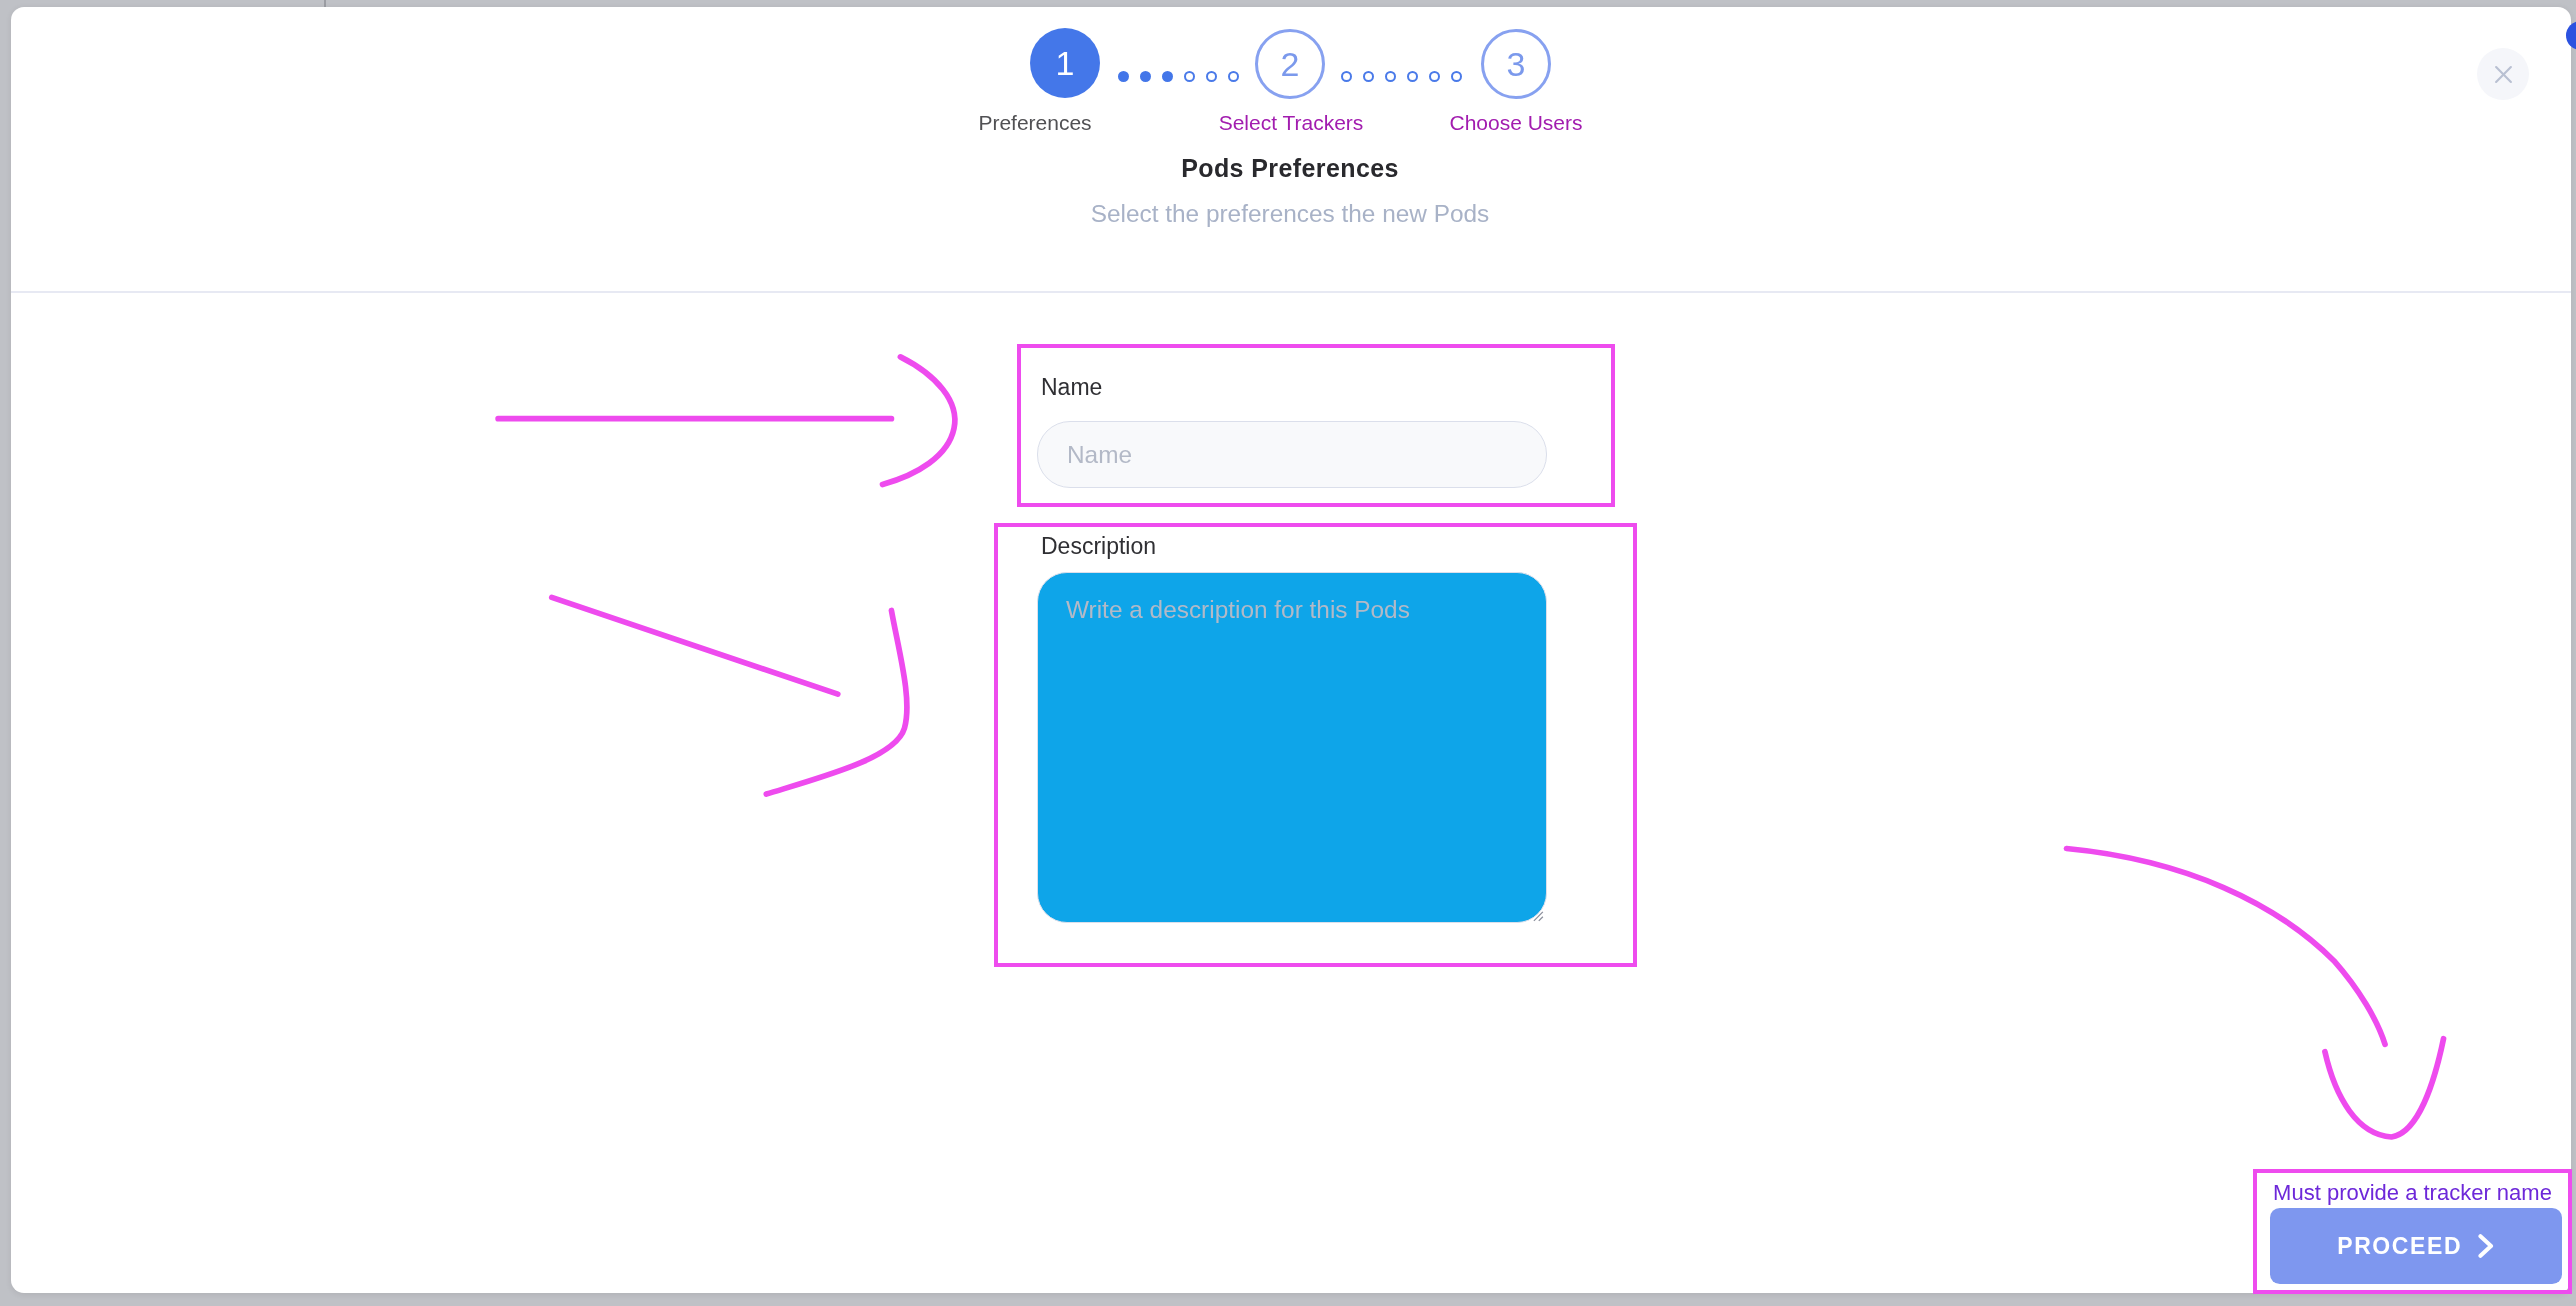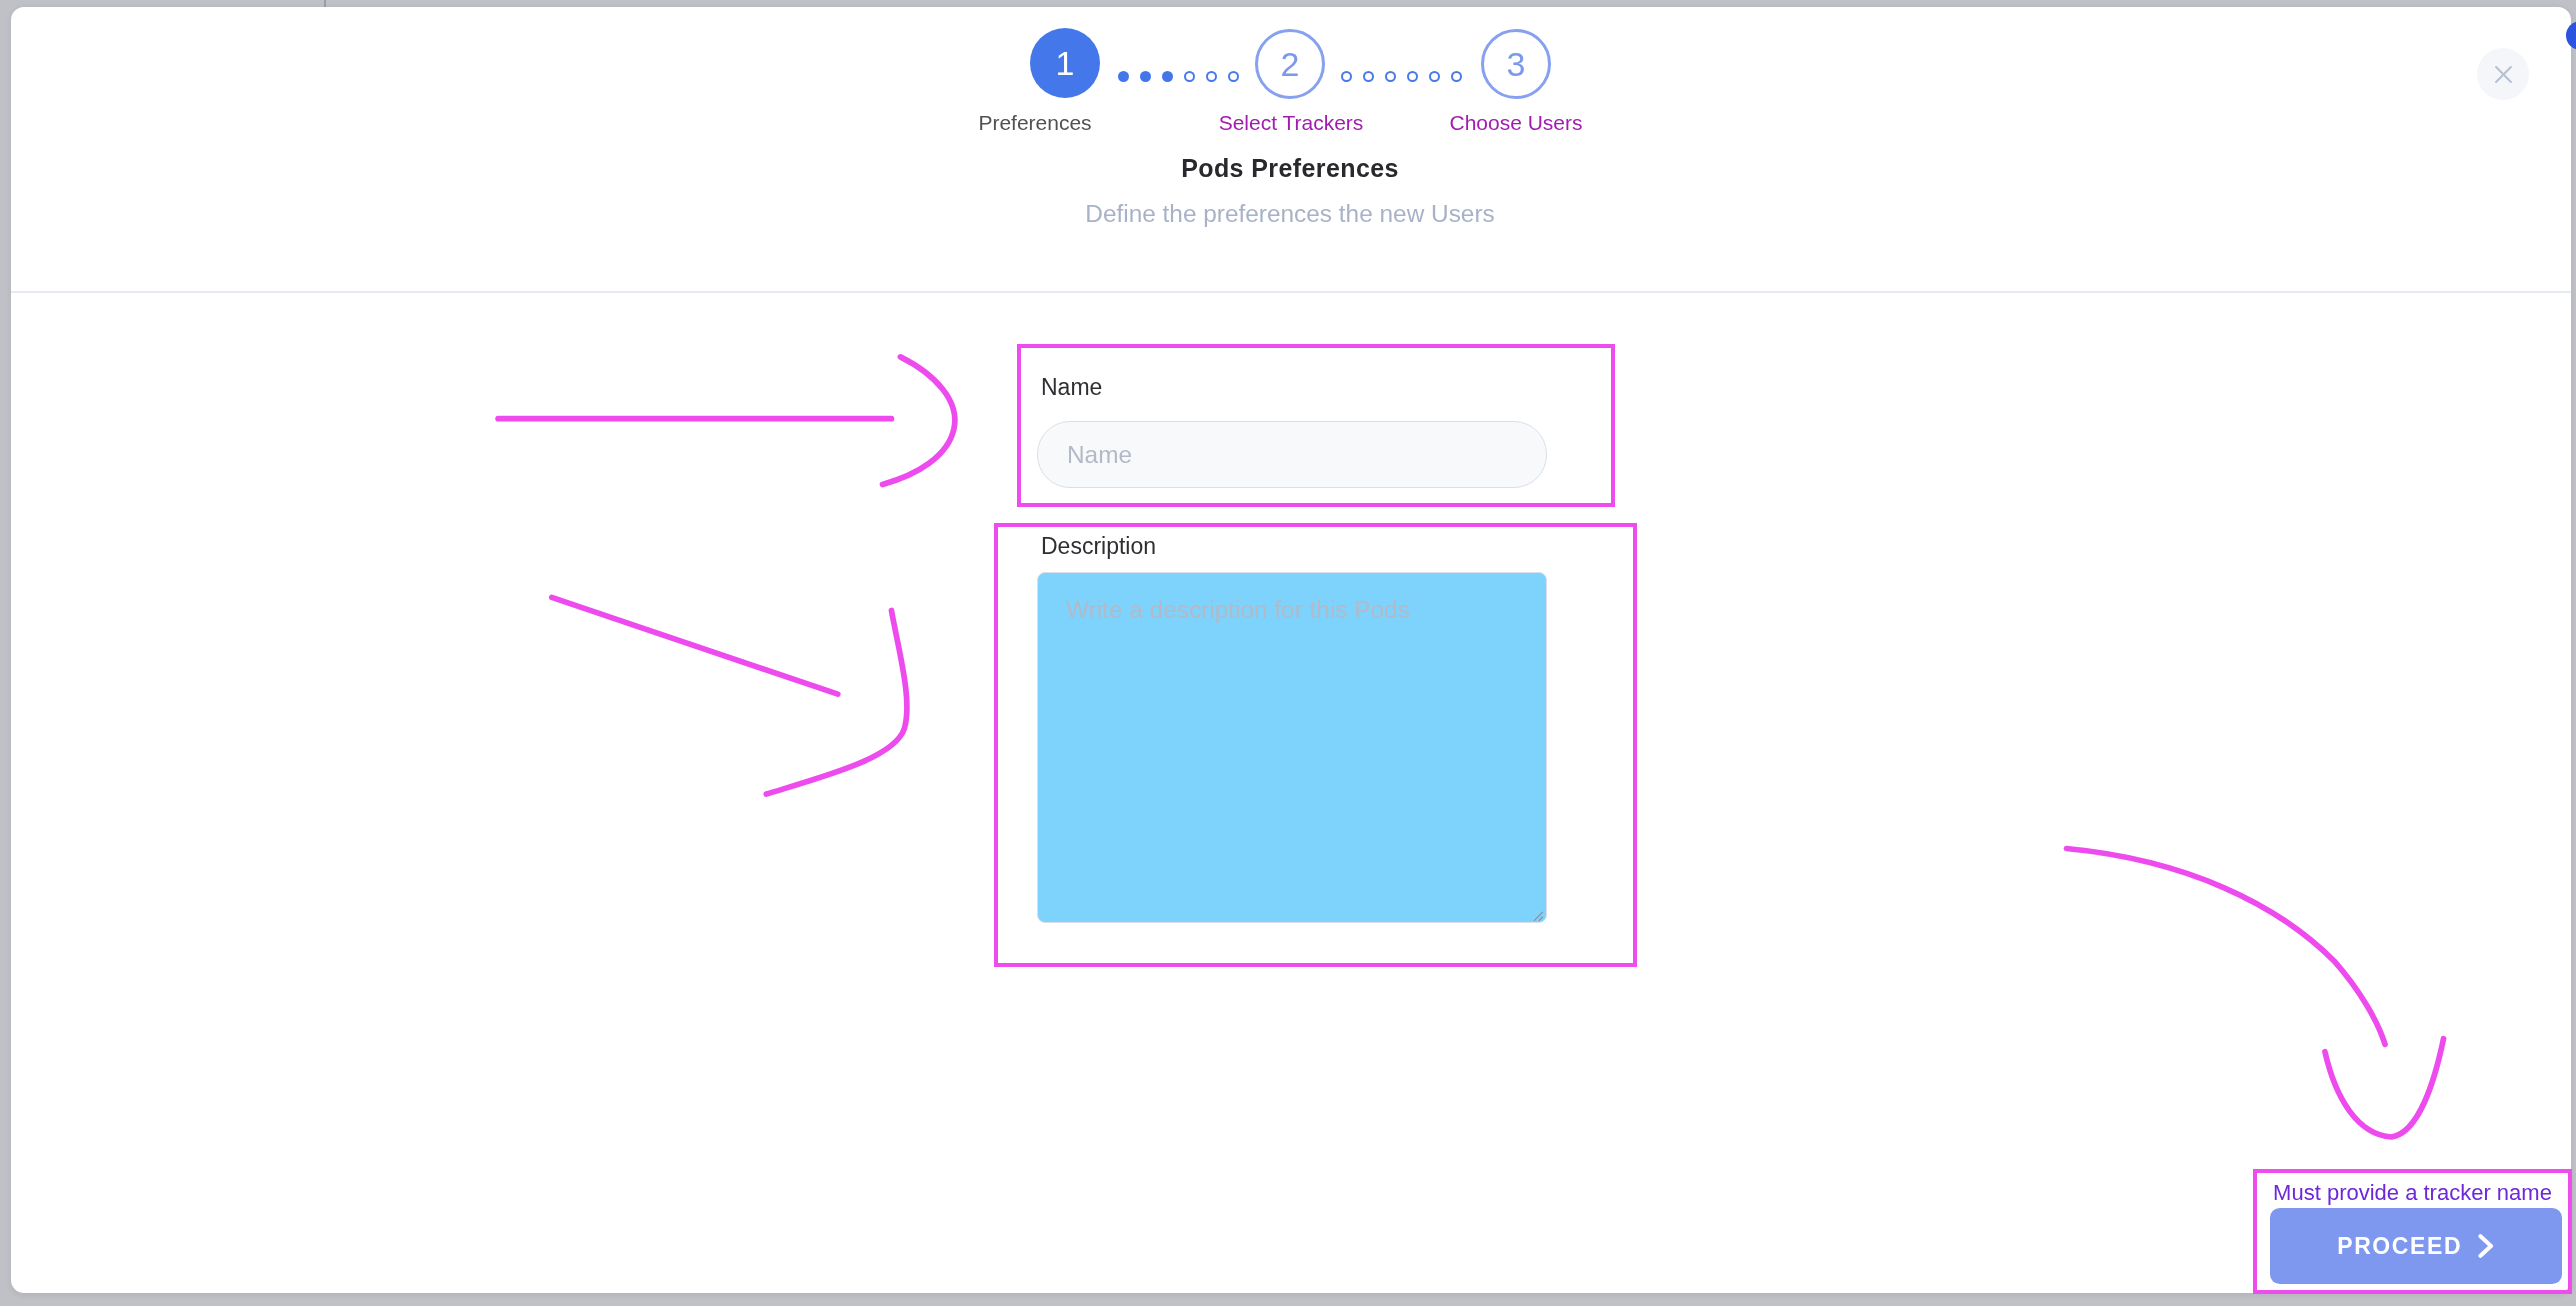--- a/index.html
+++ b/index.html
@@ -87,21 +87,21 @@
   .name-input {
     position:absolute; left:1037px; top:421px; width:510px; height:67px;
     border-radius:33px; background:#f8f9fb; border:1.6px solid #dbdfeb;
     font-size:24.4px; color:#3c3c40; padding:0 29px; outline:none;
     font-family:"Liberation Sans", sans-serif;
   }
   .name-input::placeholder { color:#b3b9c7; }
 
   .desc-wrap { position:absolute; left:1037px; top:572px; width:510px; height:351px; }
   .desc-textarea {
-    width:510px; height:351px; border-radius:8px; background:#7dd3fc;
+    width:510px; height:351px; border-radius:30px; background:#0ea5e9;
     border:1.6px solid #dbdfeb; font-size:24.4px; color:#3c3c40;
     padding:23px 28px; outline:none; resize:none;
     font-family:"Liberation Sans", sans-serif;
   }
   .desc-textarea::placeholder { color:#b3b9c7; }
   .resize-handle { position:absolute; right:1.6px; bottom:0px; }
 
   
   .error-text {
     position:absolute; left:2253px; top:1180px; width:319px; text-align:center;
@@ -150,21 +150,21 @@
   <span class="dot hollow"></span>
 </div>
 <div class="step-circle step3 upcoming">
   <span>3</span>
 </div>
 <div class="step-label label1 active">Preferences</div>
 <div class="step-label label2">Select Trackers</div>
 <div class="step-label label3">Choose Users</div>
 
 <h1 class="page-title">Pods Preferences</h1>
-<div class="page-subtitle">Define the preferences the new Users</div>
+<div class="page-subtitle">Select the preferences the new Pods</div>
 <div class="header-divider"></div>
 
 <button class="close-btn">
   <svg width="23" height="23" viewBox="0 0 28 28">
     <line x1="5" y1="5" x2="23" y2="23" stroke="#b9c0d2" stroke-width="2.6" stroke-linecap="round"></line>
     <line x1="23" y1="5" x2="5" y2="23" stroke="#b9c0d2" stroke-width="2.6" stroke-linecap="round"></line>
   </svg>
 </button>
 
 <div class="hl-box hl-name"></div>

